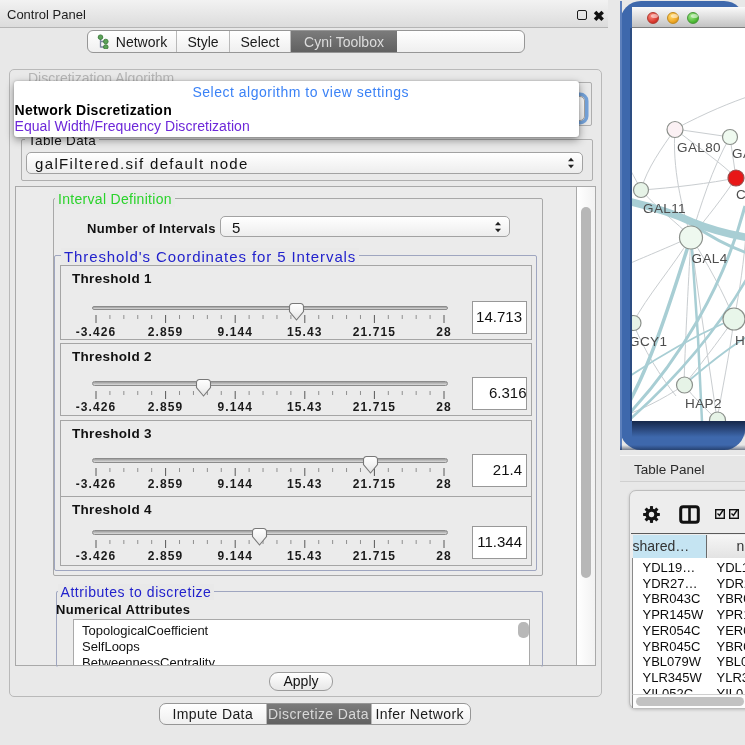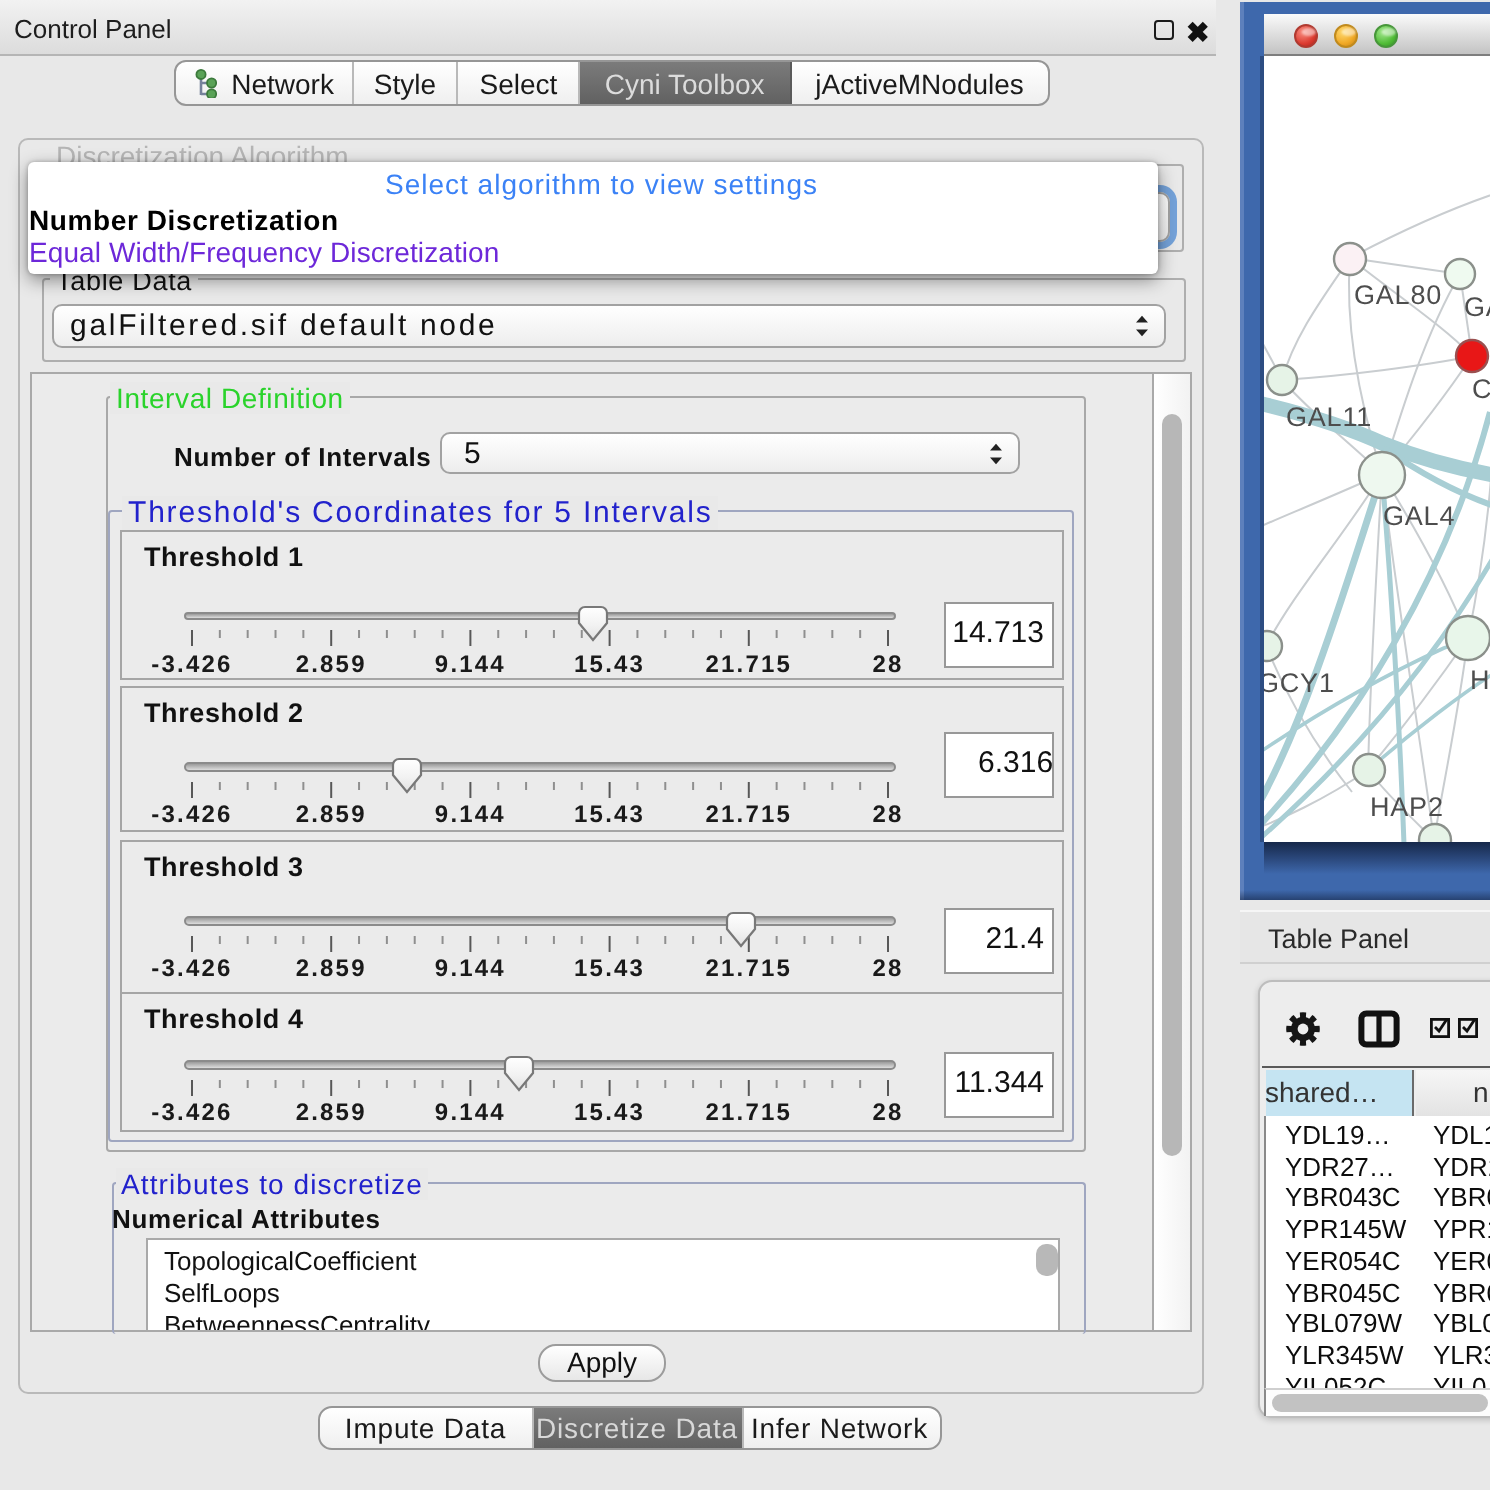--- a/index.html
+++ b/index.html
@@ -73,21 +73,21 @@
 #btabs .sel { background:linear-gradient(#7b7b7b,#616161); color:#d8d8d8; }
 
 
 #popup { left:13.5px; top:81px; width:565.5px; height:55.5px; background:#fff; border-radius:3px;
   box-shadow:0 3px 9px rgba(0,0,0,0.42), 0 0 2px rgba(0,0,0,0.25); }
 #popup .r1 { position:absolute; left:179px; top:3px; font-size:14px; letter-spacing:0.5px; color:#3b82f6; }
 #popup .r2 { position:absolute; left:1px; top:21px; font-size:14px; font-weight:bold; letter-spacing:0.3px; color:#000; }
 #popup .r3 { position:absolute; left:1px; top:36.5px; font-size:14px; letter-spacing:0.05px; color:#6d28d9; }
 
 
-#netwin { left:620px; top:1px; width:125px; height:449px; background:#3e68ac; }
+#netwin { left:620px; top:1px; width:125px; height:449px; background:#3e68ac;border-radius:21px; }
 #netwin::before { content:""; position:absolute; left:0; top:0; width:1.5px; height:100%; background:#5d80bc; }
 #netleftshade { position:absolute; left:9.5px; top:27px; width:2.5px; height:393px; background:#2d4d82; }
 #nettitle { position:absolute; left:12px; top:6px; width:113px; height:21px;
   background:linear-gradient(#fafafa,#c3c3c3); border-bottom:1px solid #7e7e7e; }
 .light { position:absolute; top:5px; width:12px; height:12px; border-radius:50%; }
 .light::after { content:""; position:absolute; left:2.5px; top:1px; width:7px; height:4px; border-radius:50%; background:rgba(255,255,255,0.5); filter:blur(0.4px); }
 #netcanvas { position:absolute; left:12px; top:27px; width:113px; height:393px; background:#fff; overflow:hidden; }
 #netshadow { position:absolute; left:12px; top:420px; width:113px; height:16px;
   background:linear-gradient(#16284a,#2c4a7f 55%,rgba(62,104,172,0)); }
 #netbottom { position:absolute; left:0; top:444px; width:125px; height:5px; background:linear-gradient(rgba(0,0,0,0),rgba(20,35,65,0.55)); }
@@ -125,21 +125,20 @@
     <svg width="13" height="15" viewBox="0 0 13 15" style="margin-right:6px;">
       <path d="M3.5,4 V13.5 M3.5,7.5 H8 M3.5,13 H8" stroke="#76829b" stroke-width="1.3" fill="none"></path>
       <circle cx="3.5" cy="3.2" r="2.3" fill="#5aa257" stroke="#3c7a3c" stroke-width="0.9"></circle>
       <circle cx="8.8" cy="7.5" r="2.3" fill="#5aa257" stroke="#3c7a3c" stroke-width="0.9"></circle>
       <circle cx="8.8" cy="13" r="2.3" fill="#5aa257" stroke="#3c7a3c" stroke-width="0.9"></circle>
     </svg>
     Network</div>
   <div class="seg" style="width:53px;">Style</div>
   <div class="seg" style="width:61px;">Select</div>
   <div class="seg sel" style="width:106px;">Cyni Toolbox</div>
-  <div class="seg" style="width:129px;">jActiveMNodules</div>
 </div>
 
 <div id="panel" class="abs"></div>
 
 <div class="group" style="left:21px; top:82px; width:571px; height:44px;"></div>
 <div class="gtitle" style="left:25px; top:70px; font-size:14px; color:#b5b5b5;">Discretization Algorithm</div>
 <div class="combo" style="left:27px; top:96px; width:558px; height:25px; box-shadow:0 0 0 3.5px rgba(95,149,214,0.85);">
   <span class="step">
       <svg width="8" height="12" viewBox="0 0 9 14">
         <path d="M1,5 L4.5,1 L8,5 Z M1,9 L4.5,13 L8,9 Z" fill="#222"></path>
@@ -273,21 +272,21 @@
       <svg class="thumbp" style="top:33.5px; left:134.37933558200217px;" width="17" height="19" viewBox="0 0 17 19">
      <defs>
           <linearGradient id="g" x1="0" y1="0" x2="0" y2="1">
        <stop offset="0" stop-color="#ffffff"></stop>
             <stop offset="0.55" stop-color="#f2f2f2"></stop>
             <stop offset="1" stop-color="#e2e2e2"></stop>
           </linearGradient>
         </defs>
      <path d="M1.5,4.5 a3,3 0 0 1 3,-3 h8 a3,3 0 0 1 3,3 v5 l-7,8.5 -7,-8.5 z" fill="url(#g)" stroke="#787878" stroke-width="1.1"></path>
    </svg>
-      <div class="field" style="top:22px;padding-left:16px;">6.316</div>
+      <div class="field" style="top:33px;padding-left:16px;">6.316</div>
     </div>
     <div class="tbox" style="top:419.5px; height:92px;">
       <div class="lbl">Threshold 3</div>
       <div class="track" style="top:37.5px;"></div>
       <svg class="ticks" style="top:47px;" width="470" height="9" viewBox="0 0 470 9">
         <line x1="35" y1="0" x2="35" y2="8" stroke="#585858" stroke-width="1"></line>
         <line x1="48.92" y1="0" x2="48.92" y2="4" stroke="#8f8f8f" stroke-width="1"></line>
         <line x1="62.84" y1="0" x2="62.84" y2="4" stroke="#8f8f8f" stroke-width="1"></line>
         <line x1="76.75999999999999" y1="0" x2="76.75999999999999" y2="4" stroke="#8f8f8f" stroke-width="1"></line>
         <line x1="90.68" y1="0" x2="90.68" y2="4" stroke="#8f8f8f" stroke-width="1"></line>
@@ -399,21 +398,21 @@
 <div id="apply" class="abs">Apply</div>
 
 <div id="btabs" class="abs">
   <div class="seg" style="width:106.5px;">Impute Data</div>
   <div class="seg sel" style="width:105px;">Discretize Data</div>
   <div class="seg" style="width:96.5px;">Infer Network</div>
 </div>
 
 <div id="popup" class="abs">
   <div class="r1">Select algorithm to view settings</div>
-  <div class="r2">Number Discretization</div>
+  <div class="r2">Network Discretization</div>
   <div class="r3">Equal Width/Frequency Discretization</div>
 </div>
 
 <div id="netwin" class="abs">
   <div id="nettitle">
     <div class="light" style="left:15px; background:radial-gradient(circle at 35% 30%, #f98d80, #dc3d32 60%, #ad1f17); border:0.5px solid #b03a30;"></div>
     <div class="light" style="left:35px; background:radial-gradient(circle at 35% 30%, #ffd96e, #f0a927 60%, #c27d12); border:0.5px solid #c08a1e;"></div>
     <div class="light" style="left:55px; background:radial-gradient(circle at 35% 30%, #a4e88f, #52bd38 60%, #2e8f1d); border:0.5px solid #47963a;"></div>
   </div>
   <div id="netleftshade"></div>

